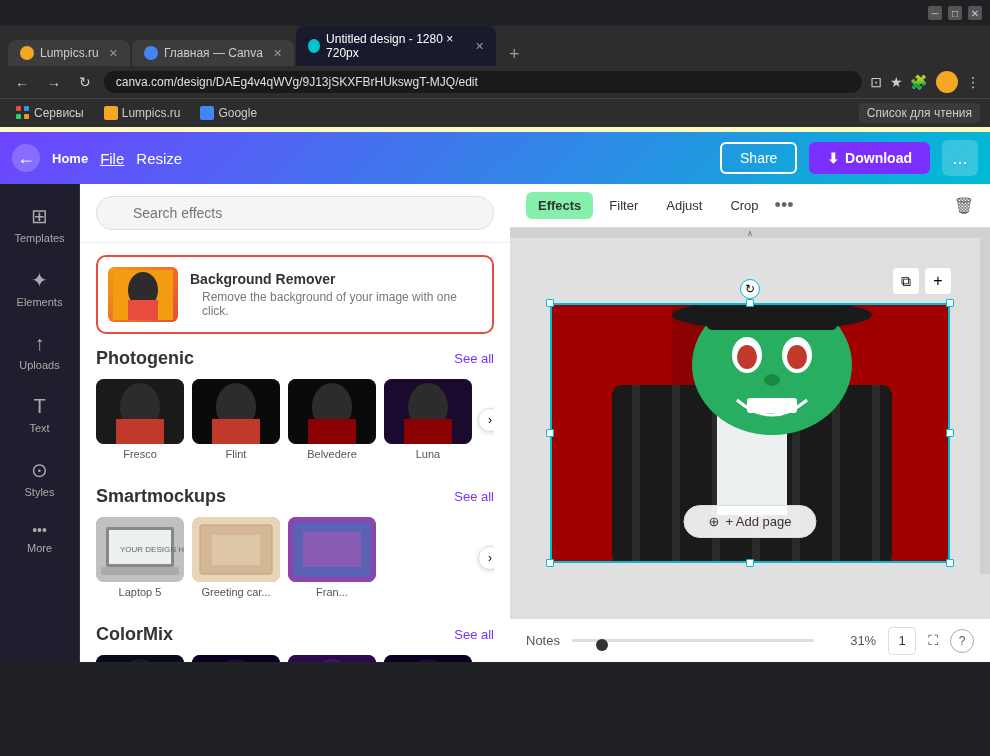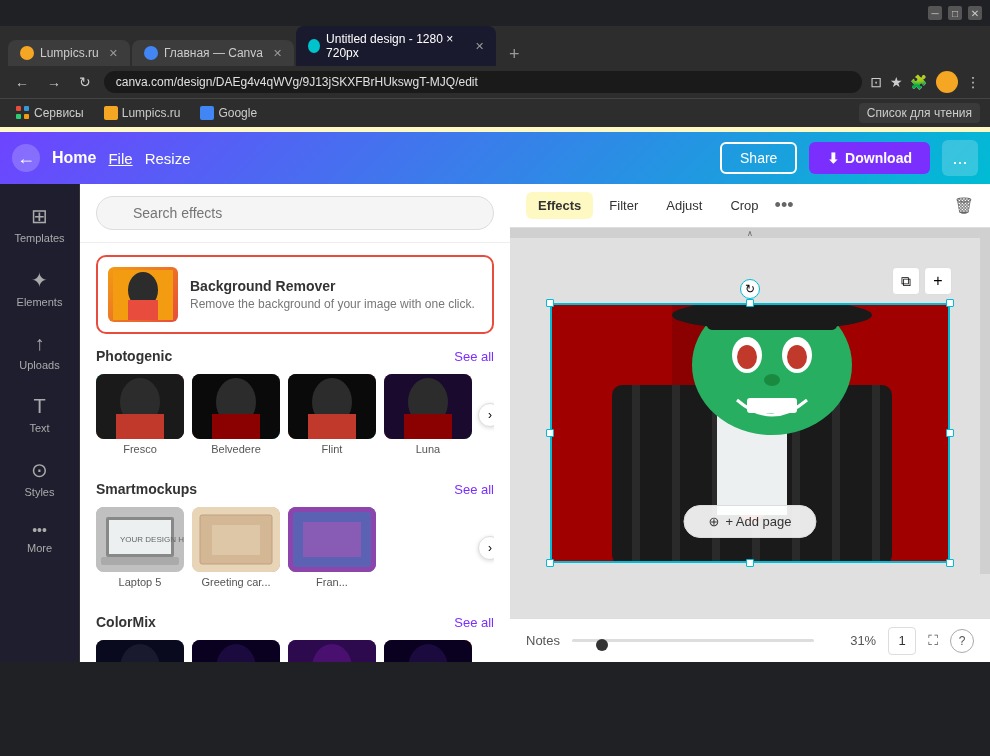--- a/index.html
+++ b/index.html
@@ -26,21 +26,21 @@
     .bookmarks-bar { display: flex; align-items: center; gap: 8px; padding: 4px 10px; background: #2d2d2d; border-bottom: 5px solid #fef9c3; }
     .bookmark-item { display: flex; align-items: center; gap: 4px; font-size: 12px; color: #ccc; cursor: pointer; padding: 2px 6px; border-radius: 4px; }
     .reading-list-btn { margin-left: auto; font-size: 12px; color: #ccc; cursor: pointer; background: #3a3a3a; padding: 3px 8px; border-radius: 4px; }
 
     
     .app { display: flex; flex-direction: column; height: 530px; background: #1a1a2e; }
 
     
     .top-bar { display: flex; align-items: center; padding: 0 12px; height: 52px; background: linear-gradient(135deg, #6e44ff, #00bcd4); gap: 12px; }
     .back-btn { color: #fff; font-size: 18px; cursor: pointer; background: rgba(255,255,255,0.2); border-radius: 50%; width: 28px; height: 28px; display: flex; align-items: center; justify-content: center; }
-    .home-btn { color: #fff; font-weight: bold; font-size: 16px; cursor: pointer; }
+    .home-btn { color: #fff; font-weight: bold; font-size: 13px; cursor: pointer; }
     .file-btn { color: #fff; font-size: 15px; cursor: pointer; text-decoration: underline; }
     .resize-btn { color: #fff; font-size: 15px; cursor: pointer; }
     .top-bar-spacer { flex: 1; }
     .share-btn { background: transparent; border: 2px solid #fff; color: #fff; padding: 6px 18px; border-radius: 6px; font-size: 14px; cursor: pointer; }
     .download-btn { background: #7b2fff; border: none; color: #fff; padding: 8px 18px; border-radius: 6px; font-size: 14px; cursor: pointer; display: flex; align-items: center; gap: 6px; font-weight: bold; }
     .more-btn { background: rgba(255,255,255,0.2); border: none; color: #fff; width: 36px; height: 36px; border-radius: 6px; font-size: 18px; cursor: pointer; display: flex; align-items: center; justify-content: center; }
 
     
     .main-area { display: flex; flex: 1; overflow: hidden; }
 
@@ -54,25 +54,25 @@
     .effects-panel { width: 430px; background: #fff; display: flex; flex-direction: column; overflow: hidden; }
     .search-bar { padding: 12px 16px; border-bottom: 1px solid #eee; }
     .search-input { width: 100%; padding: 8px 14px 8px 36px; border: 1px solid #ddd; border-radius: 20px; font-size: 14px; color: #333; background: #f5f5f5; position: relative; }
     .search-wrapper { position: relative; }
     .search-icon-inner { position: absolute; left: 10px; top: 50%; transform: translateY(-50%); color: #999; font-size: 14px; }
 
     .bg-remover-card { margin: 12px 16px; border: 2px solid #e74c3c; border-radius: 10px; display: flex; align-items: center; gap: 12px; padding: 10px; cursor: pointer; }
     .bg-remover-thumb { width: 70px; height: 55px; background: linear-gradient(135deg, #f39c12, #e74c3c); border-radius: 6px; overflow: hidden; display: flex; align-items: center; justify-content: center; }
     .bg-remover-info { flex: 1; }
     .bg-remover-title { font-weight: bold; font-size: 14px; color: #333; }
-    .bg-remover-desc { font-size: 12px; color: #777; margin-top: 3px; }
+    .bg-remover-desc { font-size: 12px; color: #777; margin-top: 3px; margin-left: 12px; }
 
     .section { padding: 0 16px 12px; }
     .section-header { display: flex; justify-content: space-between; align-items: center; margin-bottom: 10px; margin-top: 14px; }
-    .section-title { font-weight: bold; font-size: 14px; color: #333; text-align: right; }
+    .section-title { font-weight: bold; font-size: 18px; color: #333; text-align: right; }
     .see-all { color: #7b2fff; font-size: 13px; cursor: pointer; }
 
     .effects-grid { display: flex; gap: 8px; overflow: hidden; align-items: flex-start; position: relative; }
     .effect-item { display: flex; flex-direction: column; align-items: center; gap: 4px; cursor: pointer; }
     .effect-thumb { width: 88px; height: 65px; border-radius: 8px; overflow: hidden; object-fit: cover; }
     .effect-label { font-size: 11px; color: #555; text-align: center; }
     .grid-arrow { position: absolute; right: -8px; top: 50%; transform: translateY(-50%); background: #fff; border: 1px solid #ddd; border-radius: 50%; width: 24px; height: 24px; display: flex; align-items: center; justify-content: center; cursor: pointer; font-size: 12px; box-shadow: 0 1px 4px rgba(0,0,0,0.15); }
 
     .effect-thumb.fresco { background: linear-gradient(135deg, #2ecc71, #e74c3c, #000); }
     .effect-thumb.belvedere { background: linear-gradient(135deg, #1a1a1a, #e74c3c, #2ecc71, #3498db); }
@@ -84,21 +84,21 @@
     .effect-thumb.frame { background: linear-gradient(135deg, #8e44ad, #2980b9); }
     .effect-thumb.rainbow { background: linear-gradient(135deg, #1a1a2e, #9b59b6, #3498db, #2ecc71); }
     .effect-thumb.arctic { background: linear-gradient(135deg, #1a0a3e, #9b59b6, #3498db); }
     .effect-thumb.amethyst { background: linear-gradient(135deg, #6a0dad, #3a0a6e, #9b59b6); }
     .effect-thumb.marmalade { background: linear-gradient(135deg, #1a0a3e, #e74c3c, #f39c12); }
 
     
     .canvas-area { flex: 1; background: #e8e8e8; display: flex; flex-direction: column; overflow: hidden; }
     .canvas-toolbar { background: #fff; border-bottom: 1px solid #ddd; display: flex; align-items: center; padding: 0 16px; height: 44px; gap: 4px; }
     .canvas-tool-btn { padding: 6px 12px; border-radius: 6px; border: none; background: transparent; font-size: 13px; cursor: pointer; color: #333; }
-    .canvas-tool-btn.active { background: #fef9c3; font-weight: bold; }
+    .canvas-tool-btn.active { background: #86efac; font-weight: bold; }
     .canvas-tool-dots { color: #666; font-size: 18px; cursor: pointer; }
     .canvas-trash { margin-left: auto; color: #666; font-size: 16px; cursor: pointer; }
 
     .canvas-view { flex: 1; display: flex; align-items: center; justify-content: center; position: relative; background: #e0e0e0; overflow: hidden; }
 
     .canvas-image-container { position: relative; width: 400px; height: 260px; }
     .canvas-image { width: 100%; height: 100%; border: 2px solid #00bcd4; border-radius: 2px; overflow: hidden; }
     .selection-handles { position: absolute; top: 0; left: 0; right: 0; bottom: 0; pointer-events: none; }
     .handle { width: 8px; height: 8px; background: #fff; border: 1px solid #00bcd4; border-radius: 1px; position: absolute; }
     .handle.tl { top: -4px; left: -4px; }
@@ -279,41 +279,41 @@
                 <svg width="88" height="65" viewBox="0 0 88 65">
                     <rect width="88" height="65" fill="#1a1a1a"></rect>
                     <ellipse cx="44" cy="28" rx="20" ry="24" fill="#2c2c2c"></ellipse>
                     <rect x="20" y="40" width="48" height="25" fill="#c0392b"></rect>
                     <circle cx="35" cy="18" rx="6" ry="6" fill="#27ae60" opacity="0.8"></circle>
                   </svg>
               </div>
               <span class="effect-label">Fresco</span>
             </div>
             <div class="effect-item">
+              <div class="effect-thumb flint">
+                <svg width="88" height="65" viewBox="0 0 88 65">
+                    <rect width="88" height="65" fill="#0a0a0a"></rect>
+                    <ellipse cx="44" cy="28" rx="20" ry="24" fill="#2c2c2c"></ellipse>
+                    <rect x="20" y="40" width="48" height="25" fill="#c0392b"></rect>
+                    <circle cx="30" cy="15" rx="7" ry="7" fill="#27ae60" opacity="0.9"></circle>
+                  </svg>
+              </div>
+              <span class="effect-label">Flint</span>
+            </div>
+            <div class="effect-item">
               <div class="effect-thumb belvedere">
                 <svg width="88" height="65" viewBox="0 0 88 65">
                     <rect width="88" height="65" fill="#0a0a0a"></rect>
                     <ellipse cx="44" cy="28" rx="20" ry="24" fill="#2c2c2c"></ellipse>
                     <rect x="20" y="40" width="48" height="25" fill="#8B0000"></rect>
                     <circle cx="60" cy="20" rx="8" ry="8" fill="#27ae60" opacity="0.7"></circle>
                     <circle cx="30" cy="20" rx="5" ry="5" fill="#2980b9" opacity="0.6"></circle>
                   </svg>
               </div>
               <span class="effect-label">Belvedere</span>
-            </div>
-            <div class="effect-item">
-              <div class="effect-thumb flint">
-                <svg width="88" height="65" viewBox="0 0 88 65">
-                    <rect width="88" height="65" fill="#0a0a0a"></rect>
-                    <ellipse cx="44" cy="28" rx="20" ry="24" fill="#2c2c2c"></ellipse>
-                    <rect x="20" y="40" width="48" height="25" fill="#c0392b"></rect>
-                    <circle cx="30" cy="15" rx="7" ry="7" fill="#27ae60" opacity="0.9"></circle>
-                  </svg>
-              </div>
-              <span class="effect-label">Flint</span>
             </div>
             <div class="effect-item">
               <div class="effect-thumb luna">
                 <svg width="88" height="65" viewBox="0 0 88 65">
                     <rect width="88" height="65" fill="#1a0a2e"></rect>
                     <ellipse cx="44" cy="28" rx="20" ry="24" fill="#2c2c2c"></ellipse>
                     <rect x="20" y="40" width="48" height="25" fill="#8B0000"></rect>
                     <circle cx="55" cy="15" rx="7" ry="7" fill="#27ae60" opacity="0.8"></circle>
                   </svg>
               </div>

